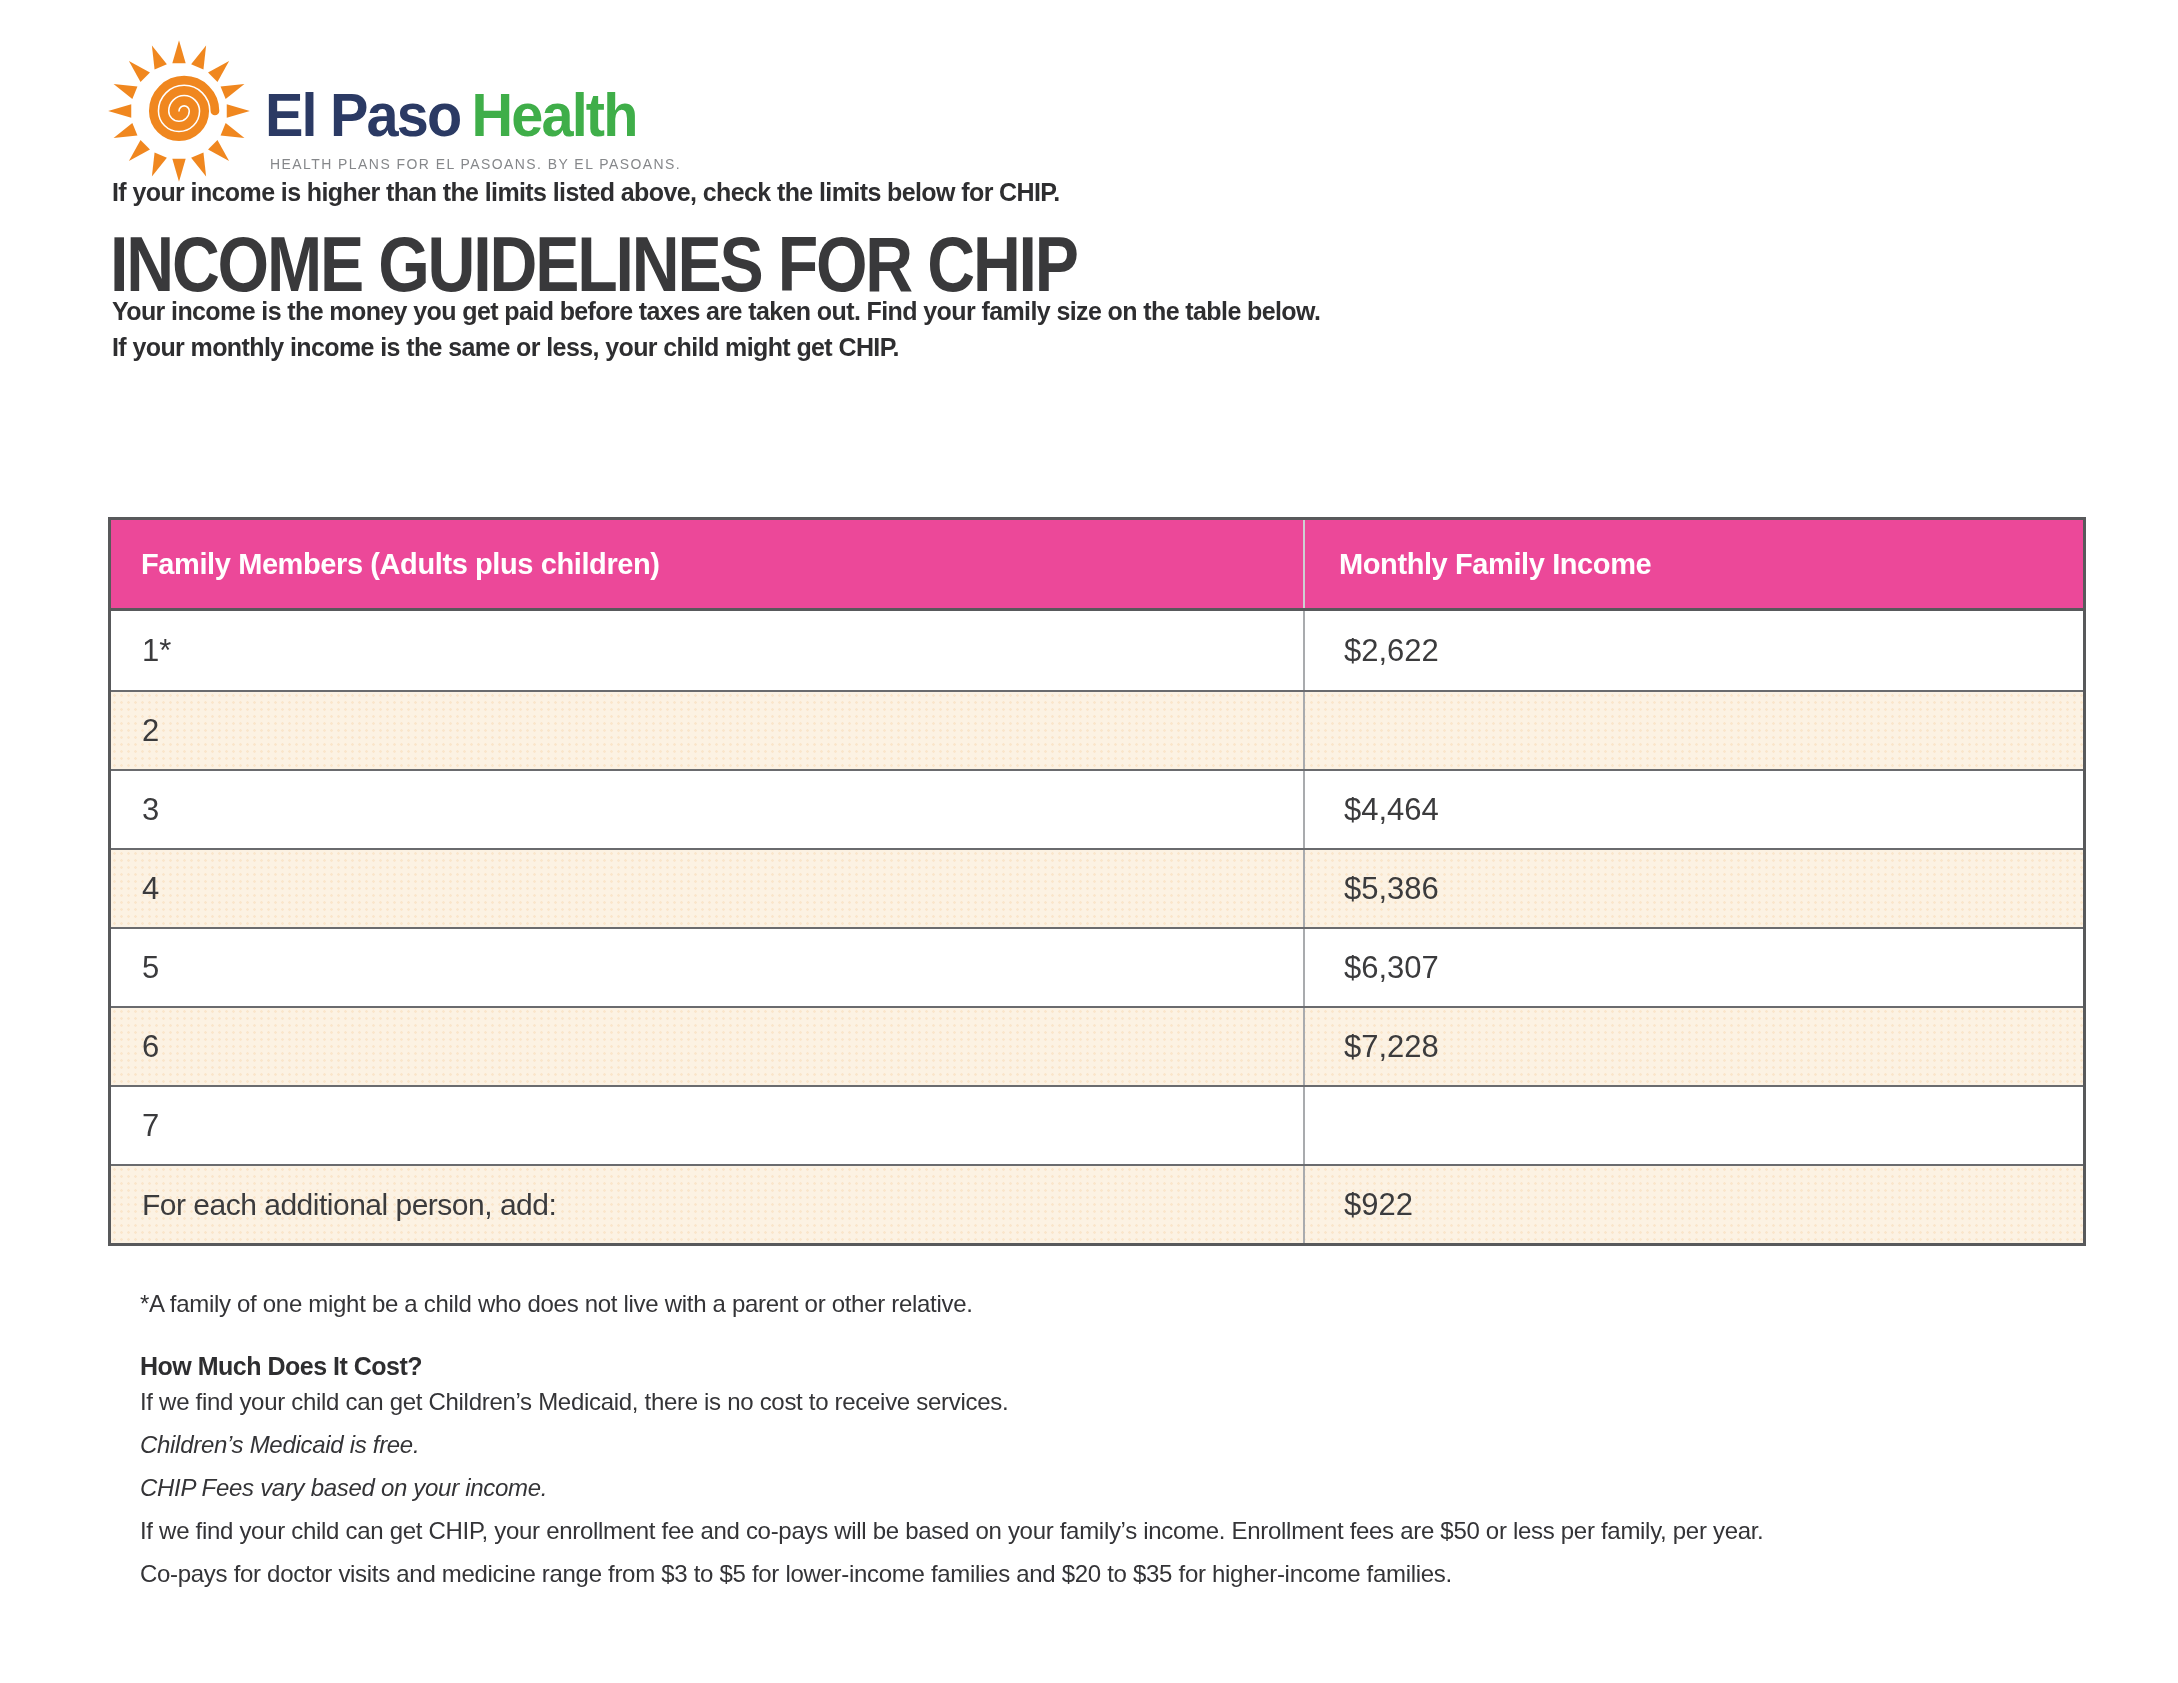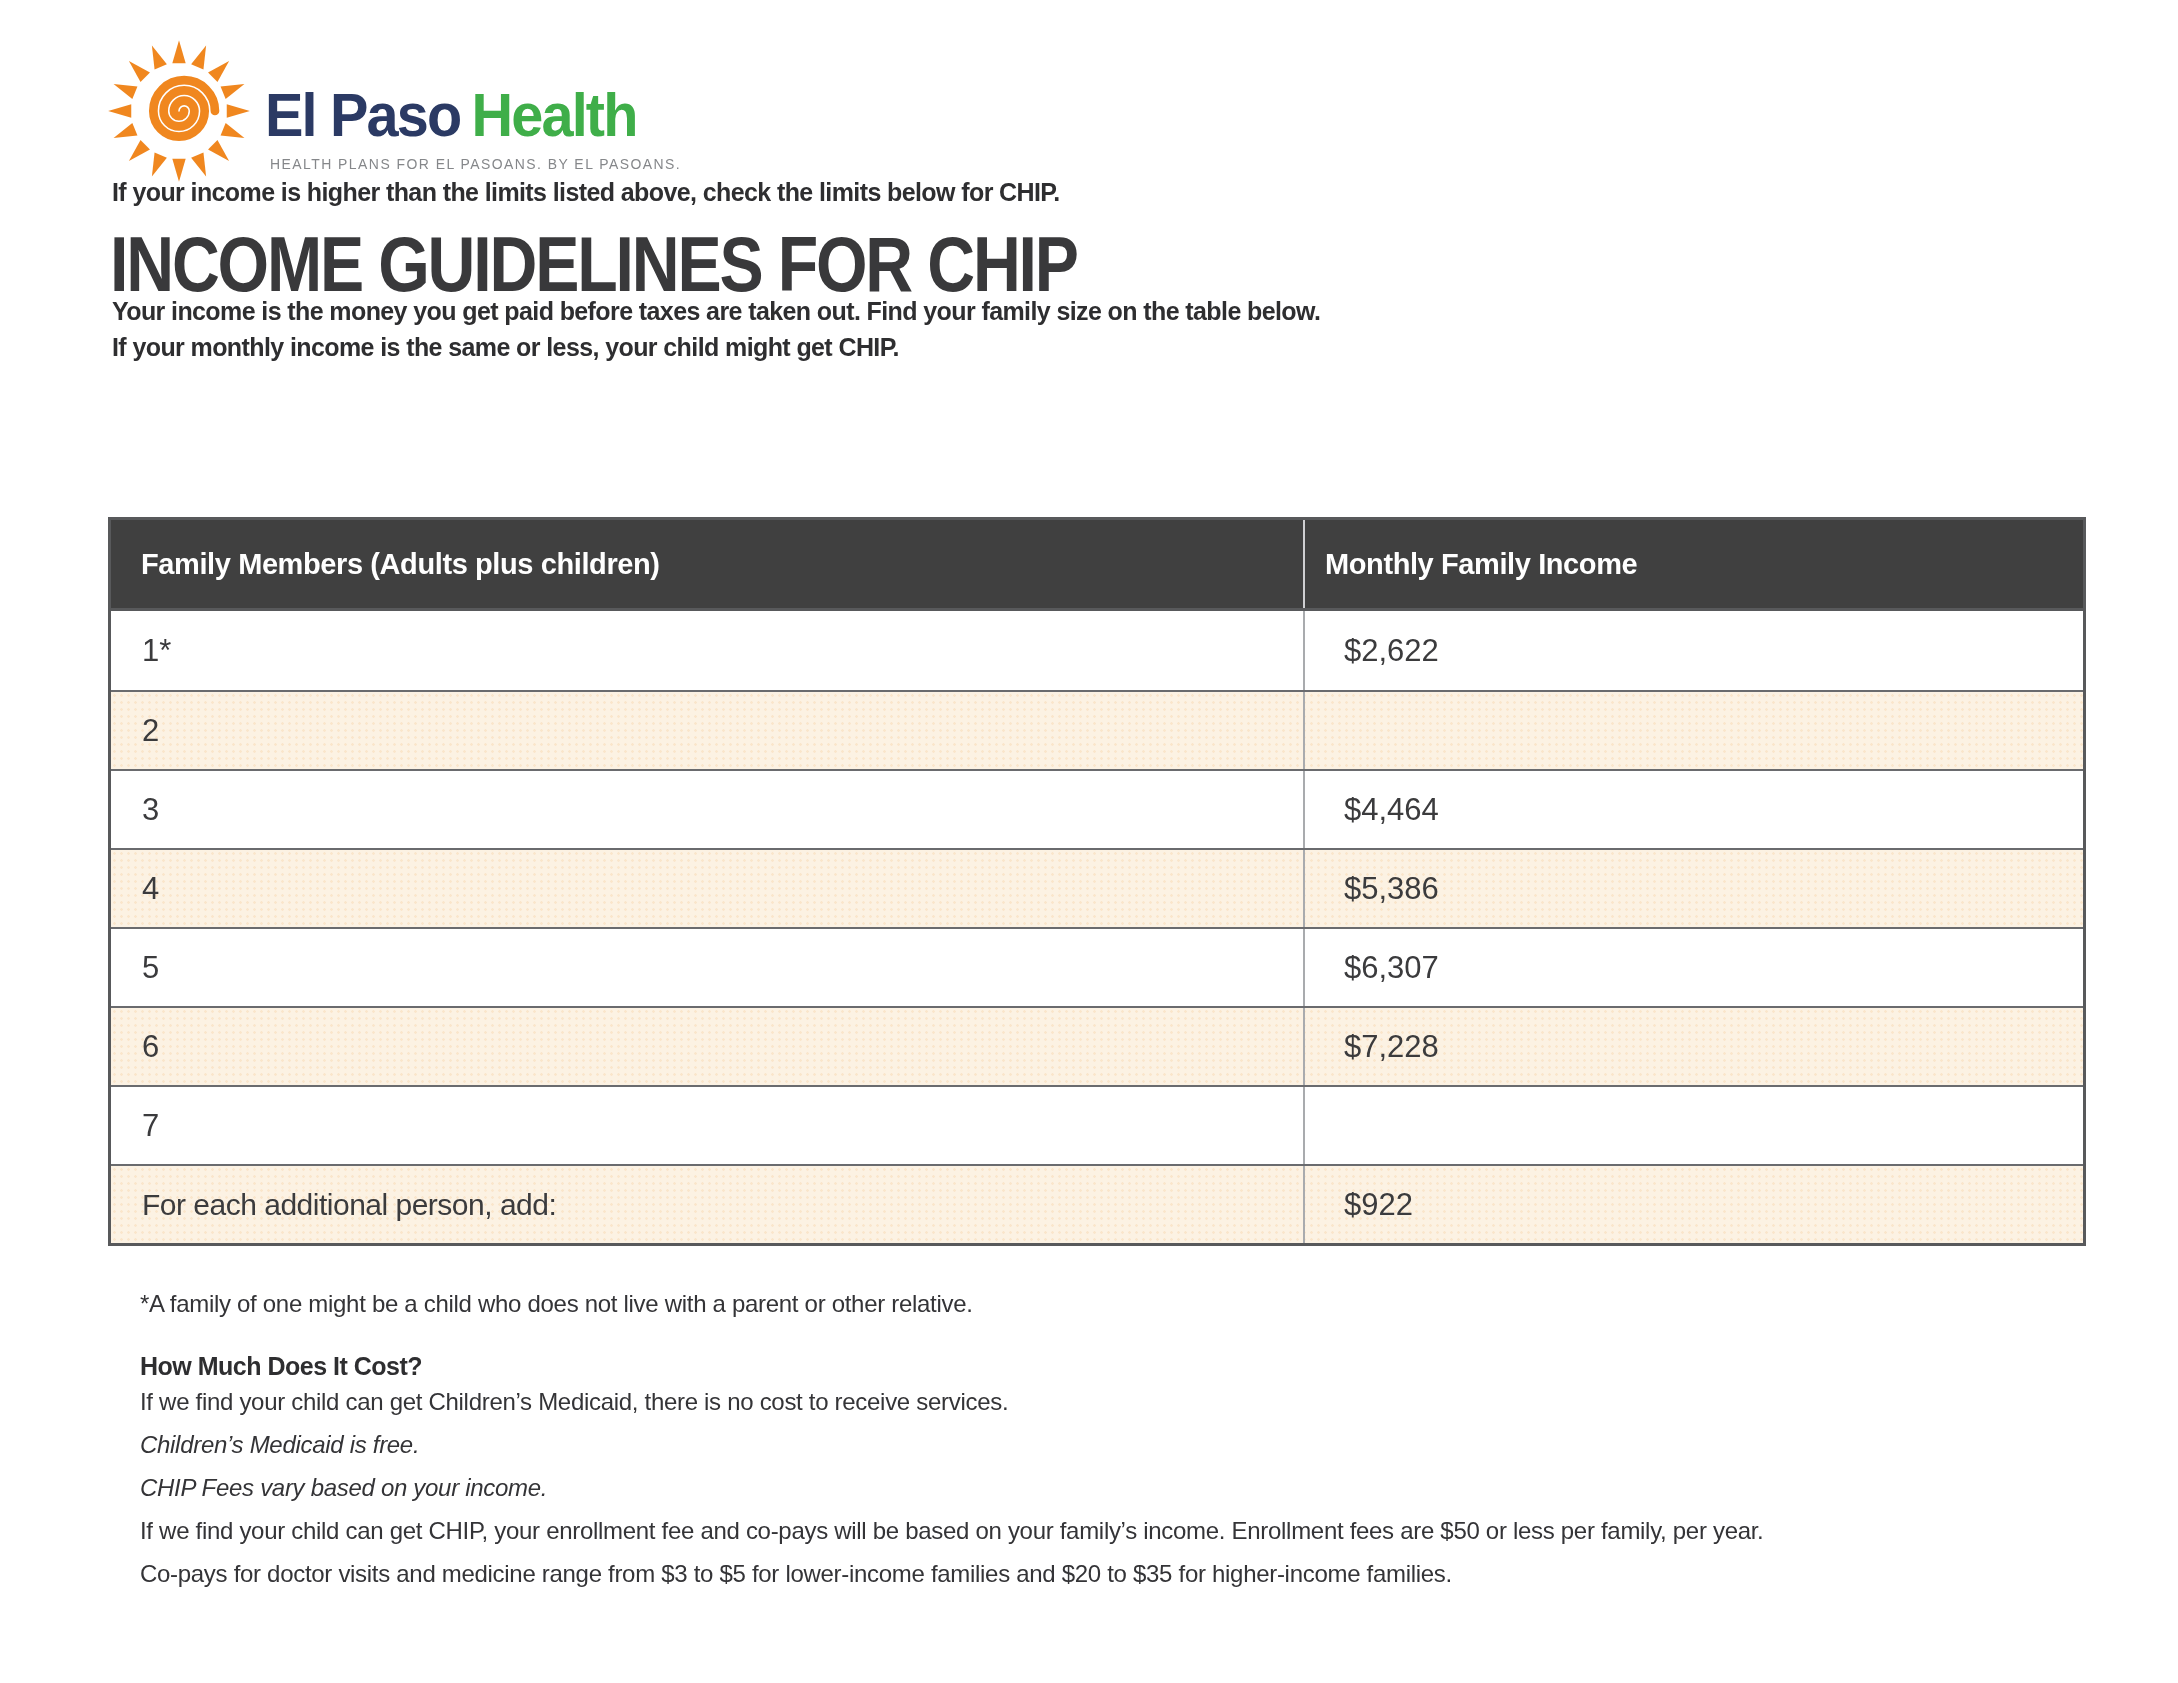--- a/index.html
+++ b/index.html
@@ -21,26 +21,26 @@
                 color:#2E2E30; letter-spacing:-0.6px; white-space:nowrap; }
   .doc-title { position:absolute; left:110px; top:220px; font-size:77px; font-weight:bold;
                color:#39393B; letter-spacing:-2.5px; white-space:nowrap;
                transform:scaleX(0.86); transform-origin:0 0; }
   .subtitle { position:absolute; left:112px; top:293px; font-size:25px; font-weight:bold;
               color:#2E2E30; letter-spacing:-0.6px; line-height:36px; white-space:nowrap; }
 
   
   .income-table { position:absolute; left:108px; top:517px; width:1978px;
                   border:3px solid #58595B; background:#fff; }
-  .thead { display:flex; align-items:center; height:91px; background:#404040;
+  .thead { display:flex; align-items:center; height:91px; background:#ec4899;
            border-bottom:3px solid #58595B; color:#ffffff; font-weight:bold; font-size:29px;
            letter-spacing:-0.4px; }
   .th-left { flex:0 0 1194px; padding-left:30px; border-right:2px solid #CFCFD2; align-self:stretch;
              display:flex; align-items:center; }
-  .th-right { flex:1; padding-left:20px; }
+  .th-right { flex:1; padding-left:34px; }
   .trow { display:flex; height:79px; background:#ffffff; }
   .trow + .trow { border-top:2px solid #6A6B6E; }
   .trow.alt { background-color:#FCF2E3;
               background-image:radial-gradient(rgba(240,139,34,0.12) 1.1px, rgba(0,0,0,0) 1.5px);
               background-size:7px 7px; }
   .cell-left { flex:0 0 1194px; padding-left:31px; border-right:2px solid #A9ABAE;
                display:flex; align-items:center; font-size:31px; color:#3B3B3D; }
   .cell-right { flex:1; padding-left:39px; display:flex; align-items:center;
                 font-size:31px; color:#3B3B3D; }
   .cell-left.label-cell { font-size:30px; letter-spacing:-0.5px; }

